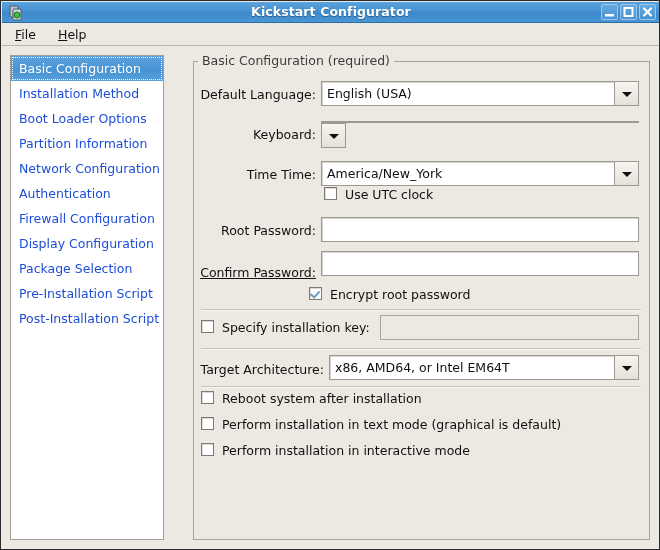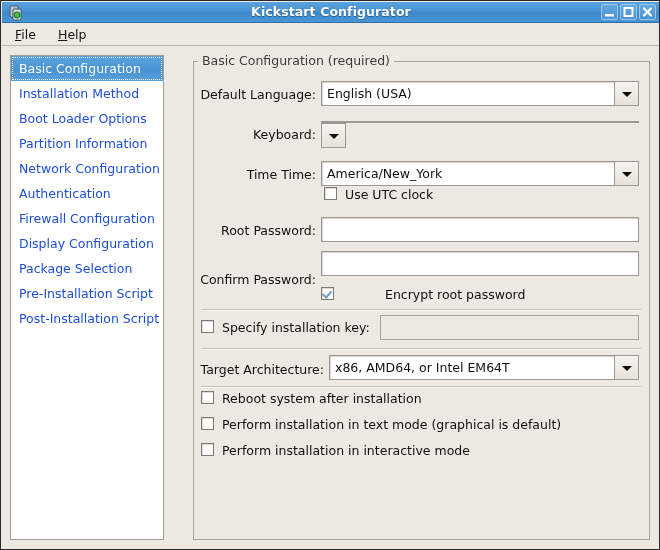--- a/index.html
+++ b/index.html
@@ -331,24 +331,24 @@
   </div>
 
   <div class="checkrow" style="left:323px; top:186px;">
     <span class="cbx"></span>
     <span>Use UTC clock</span>
   </div>
 
   <div class="field-label" style="left:197px; top:222px; width:118px;">Root Password:</div>
   <input class="textbox" type="password" style="left: 320px; top: 216px; width: 318px;" placeholder="">
 
-  <div class="field-label" style="left:197px; top:271px; width:118px;">Confirm Password:</div>
+  <div class="field-label" style="left:197px; top:264px; width:118px;text-decoration:underline;">Confirm Password:</div>
   <input class="textbox" type="password" style="left: 320px; top: 250px; width: 318px;" placeholder="">
 
-  <div class="checkrow" style="left:320px; top:286px;gap:43px;">
+  <div class="checkrow" style="left:308px; top:286px;">
     <span class="cbx checked"></span>
     <span>Encrypt root password</span>
   </div>
 
   <div class="hsep" style="left:200px; top:308px; width:440px;"></div>
 
   <div class="checkrow" style="left:200px; top:319px;">
     <span class="cbx"></span>
     <span>Specify installation key:</span>
   </div>

